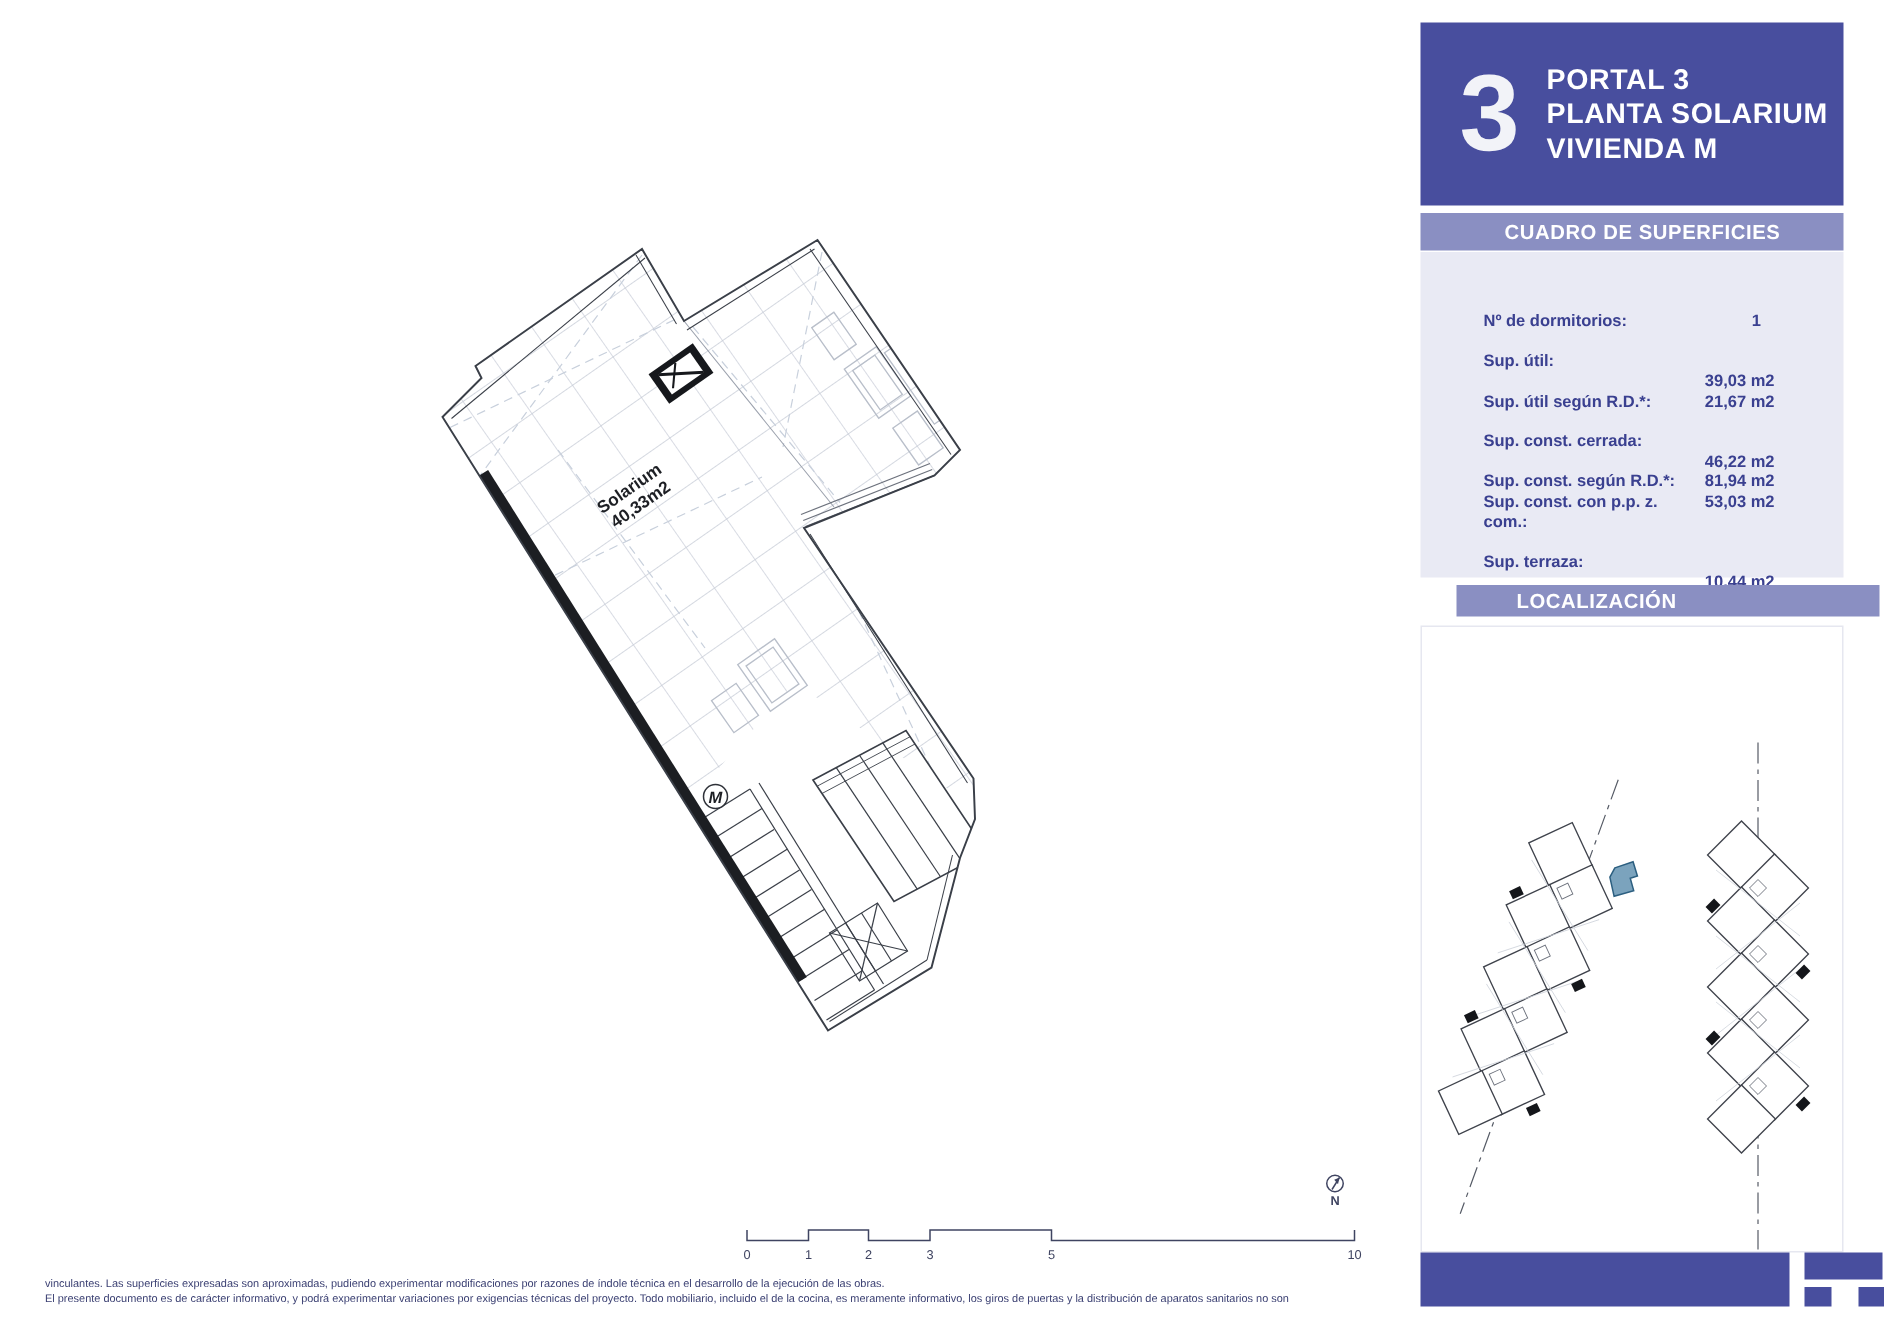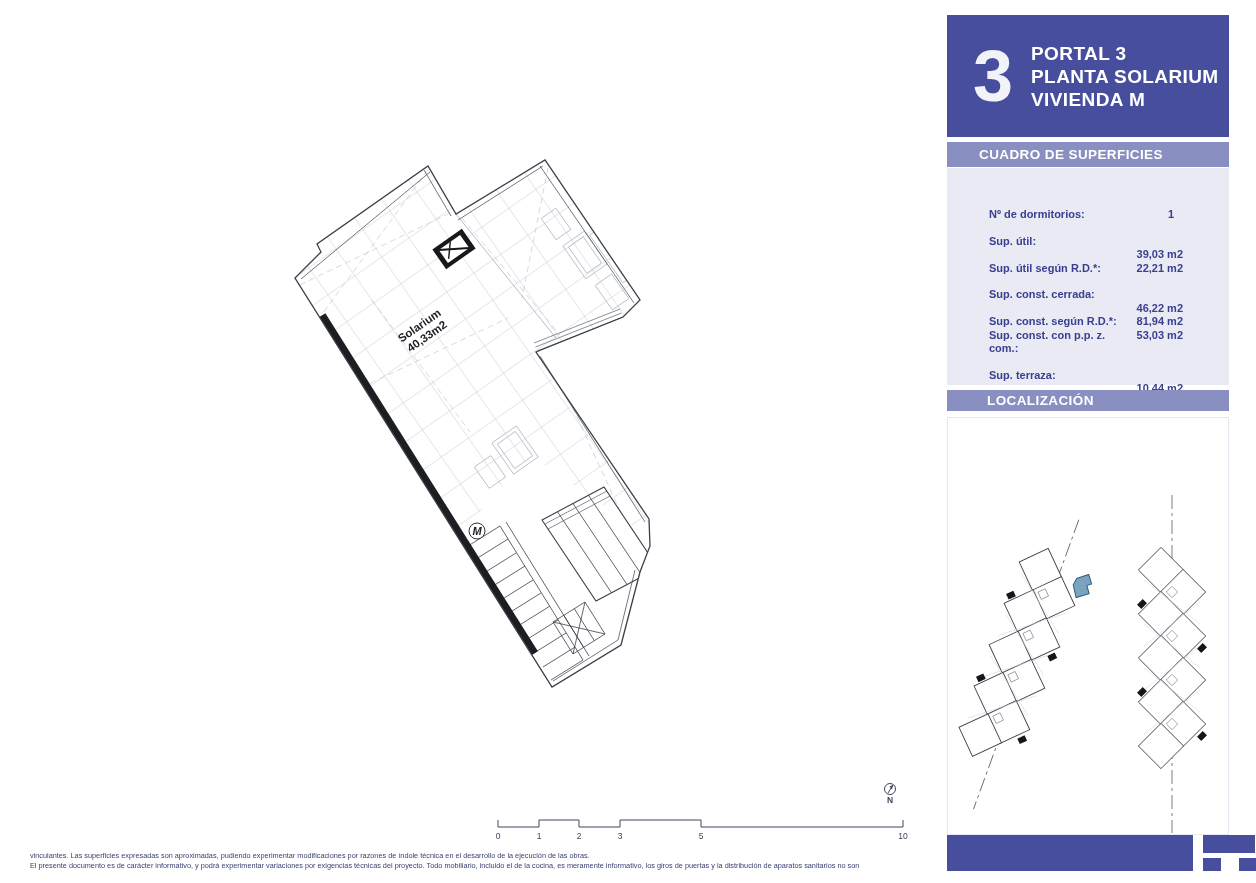--- a/index.html
+++ b/index.html
@@ -7,22 +7,22 @@
         font-family:"Liberation Sans", sans-serif;}
   
   .sb-header{position:absolute;left:947px;top:15px;width:282px;height:122px;background:#484e9e;
              display:flex;align-items:center;}
   .sb-big-num{color:#f2f3f8;font-size:72px;font-weight:bold;line-height:1;margin-left:26px;}
   .sb-title-block{margin-left:18px;color:#ffffff;}
   .sb-title-line{font-size:19px;font-weight:bold;line-height:23px;letter-spacing:.4px;}
   .sb-band{position:absolute;left:947px;width:282px;background:#8a8fc2;color:#ffffff;
            font-size:13.5px;font-weight:bold;letter-spacing:.4px;display:flex;align-items:center;}
   .sb-band.cuadro{top:142px;height:25px;padding-left:0;}
-  .sb-band.cuadro span{margin-left:32px;}
-  .sb-band.local{top:390px;height:21px;}
+  .sb-band.cuadro span{margin-left:56px;}
+  .sb-band.local{top:390px;height:21px;margin-left:24px;}
   .sb-band.local span{margin-left:40px;}
   .sb-table{position:absolute;left:947px;top:168px;width:282px;height:217px;background:#e9eaf4;
             box-sizing:border-box;padding:40px 46px 0 42px;color:#3a4090;font-size:11px;font-weight:bold;}
   .srow{display:flex;justify-content:space-between;line-height:13.5px;}
   .srow.gap{margin-top:13px;flex-direction:column;}
   .srow .val{text-align:right;white-space:nowrap;}
   .srow .val.first{padding-right:9px;}
   .sb-map{position:absolute;left:947px;top:417px;width:282px;height:418px;background:#ffffff;
           border:1px solid #e6e7f0;box-sizing:border-box;}
   .sb-footer-bar{position:absolute;left:947px;top:835px;width:246px;height:36px;background:#484e9e;}
@@ -192,21 +192,21 @@
     <div class="srow">
       <span>Nº de dormitorios:</span>
       <span class="val first">1</span>
     </div>
     <div class="srow gap">
       <span>Sup. útil:</span>
       <span class="val">39,03 m2</span>
     </div>
     <div class="srow">
       <span>Sup. útil según R.D.*:</span>
-      <span class="val">22,21 m2</span>
+      <span class="val">21,67 m2</span>
     </div>
     <div class="srow gap">
       <span>Sup. const. cerrada:</span>
       <span class="val">46,22 m2</span>
     </div>
     <div class="srow">
       <span>Sup. const. según R.D.*:</span>
       <span class="val">81,94 m2</span>
     </div>
     <div class="srow">

